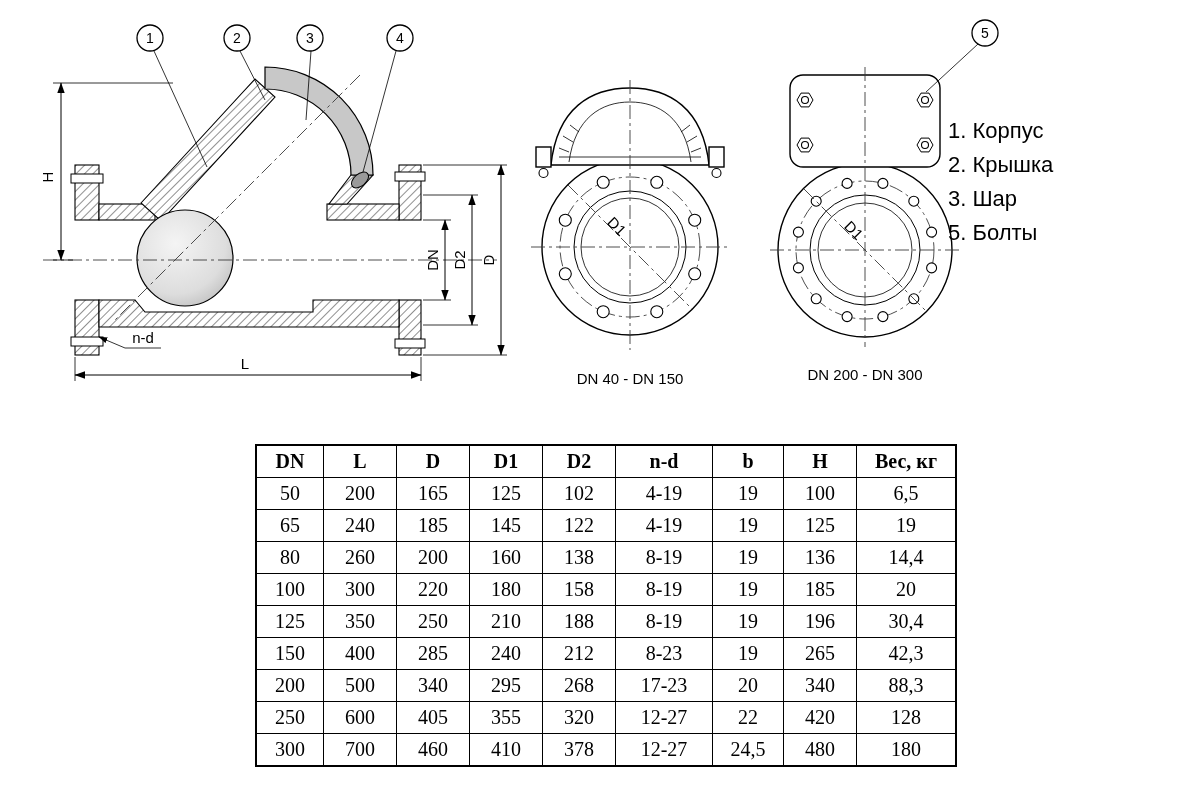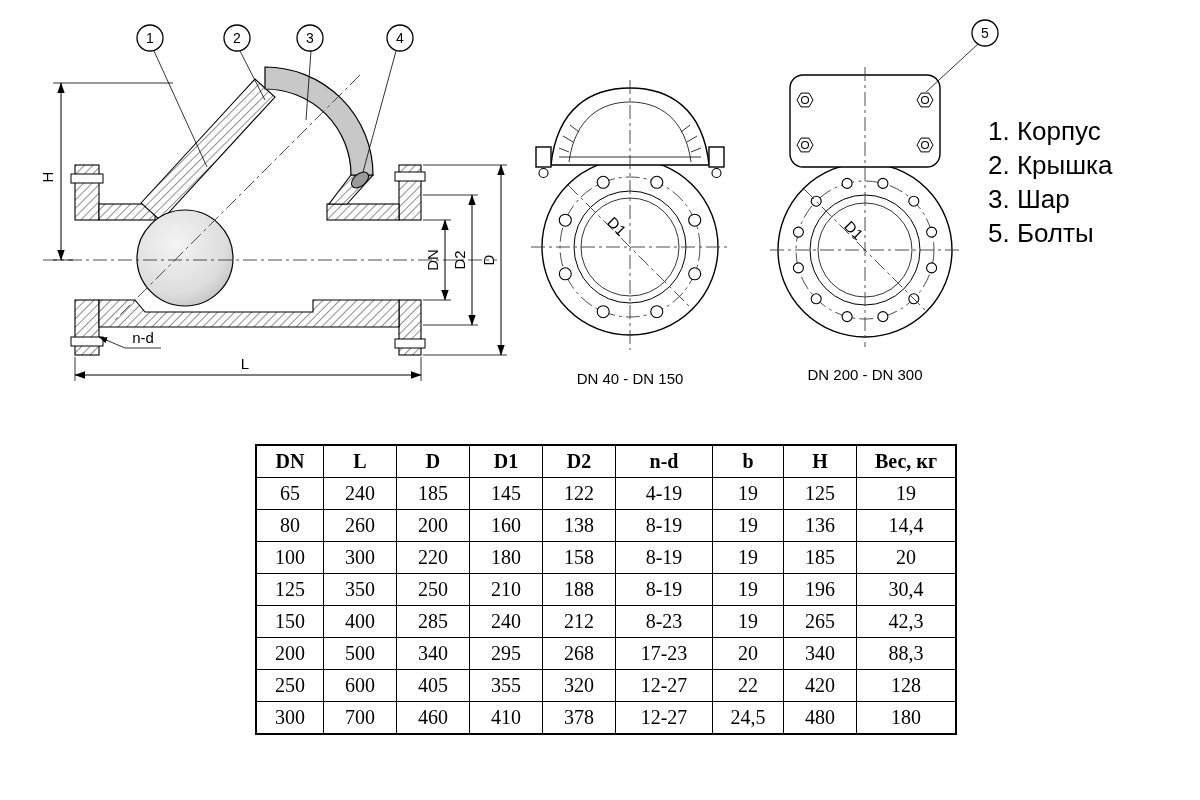--- a/index.html
+++ b/index.html
@@ -16,21 +16,21 @@
   .thinner{stroke:#000;stroke-width:.8;fill:none;}
   .cl{stroke:#3a3a3a;stroke-width:.9;stroke-dasharray:14 4 3 4;fill:none;}
   .dim{stroke:#000;stroke-width:1;fill:none;}
   .dimtext{font:15px "Liberation Sans",sans-serif;fill:#000;}
   .callout-circle{fill:#fff;stroke:#000;stroke-width:1.3;}
   .callout-num{font:14px "Liberation Sans",sans-serif;fill:#000;text-anchor:middle;}
   .caption{font:15px "Liberation Sans",sans-serif;fill:#000;text-anchor:middle;}
   .hole{fill:#fff;stroke:#000;stroke-width:1.1;}
   .graypart{fill:#c8c8c8;stroke:#000;stroke-width:1.2;}
   
-  .legend{left:988px;top:114px;font-size:26px;line-height:34px;}
+  .legend{left:948px;top:114px;font-size:22px;line-height:34px;}
   .legend-item{white-space:nowrap;}
   
   .table-wrap{left:255px;top:444px;}
   table{border-collapse:collapse;border:2px solid #000;table-layout:fixed;
         font-family:"Liberation Serif",serif;font-size:20px;}
   th,td{border:1px solid #000;text-align:center;padding:3px 2px;height:25px;}
   th{font-weight:bold;}
   th:nth-child(1),td:nth-child(1){width:62px;}
   th:nth-child(2),td:nth-child(2){width:68px;}
   th:nth-child(3),td:nth-child(3){width:68px;}
@@ -265,20 +265,31 @@
           <th>D1</th>
           <th>D2</th>
           <th>n-d</th>
           <th>b</th>
           <th>H</th>
           <th>Вес, кг</th>
         </tr>
     </thead>
     <tbody>
         <tr>
+          <td>50</td>
+          <td>200</td>
+          <td>165</td>
+          <td>125</td>
+          <td>102</td>
+          <td>4-19</td>
+          <td>19</td>
+          <td>100</td>
+          <td>6,5</td>
+        </tr>
+        <tr>
           <td>65</td>
           <td>240</td>
           <td>185</td>
           <td>145</td>
           <td>122</td>
           <td>4-19</td>
           <td>19</td>
           <td>125</td>
           <td>19</td>
         </tr>

